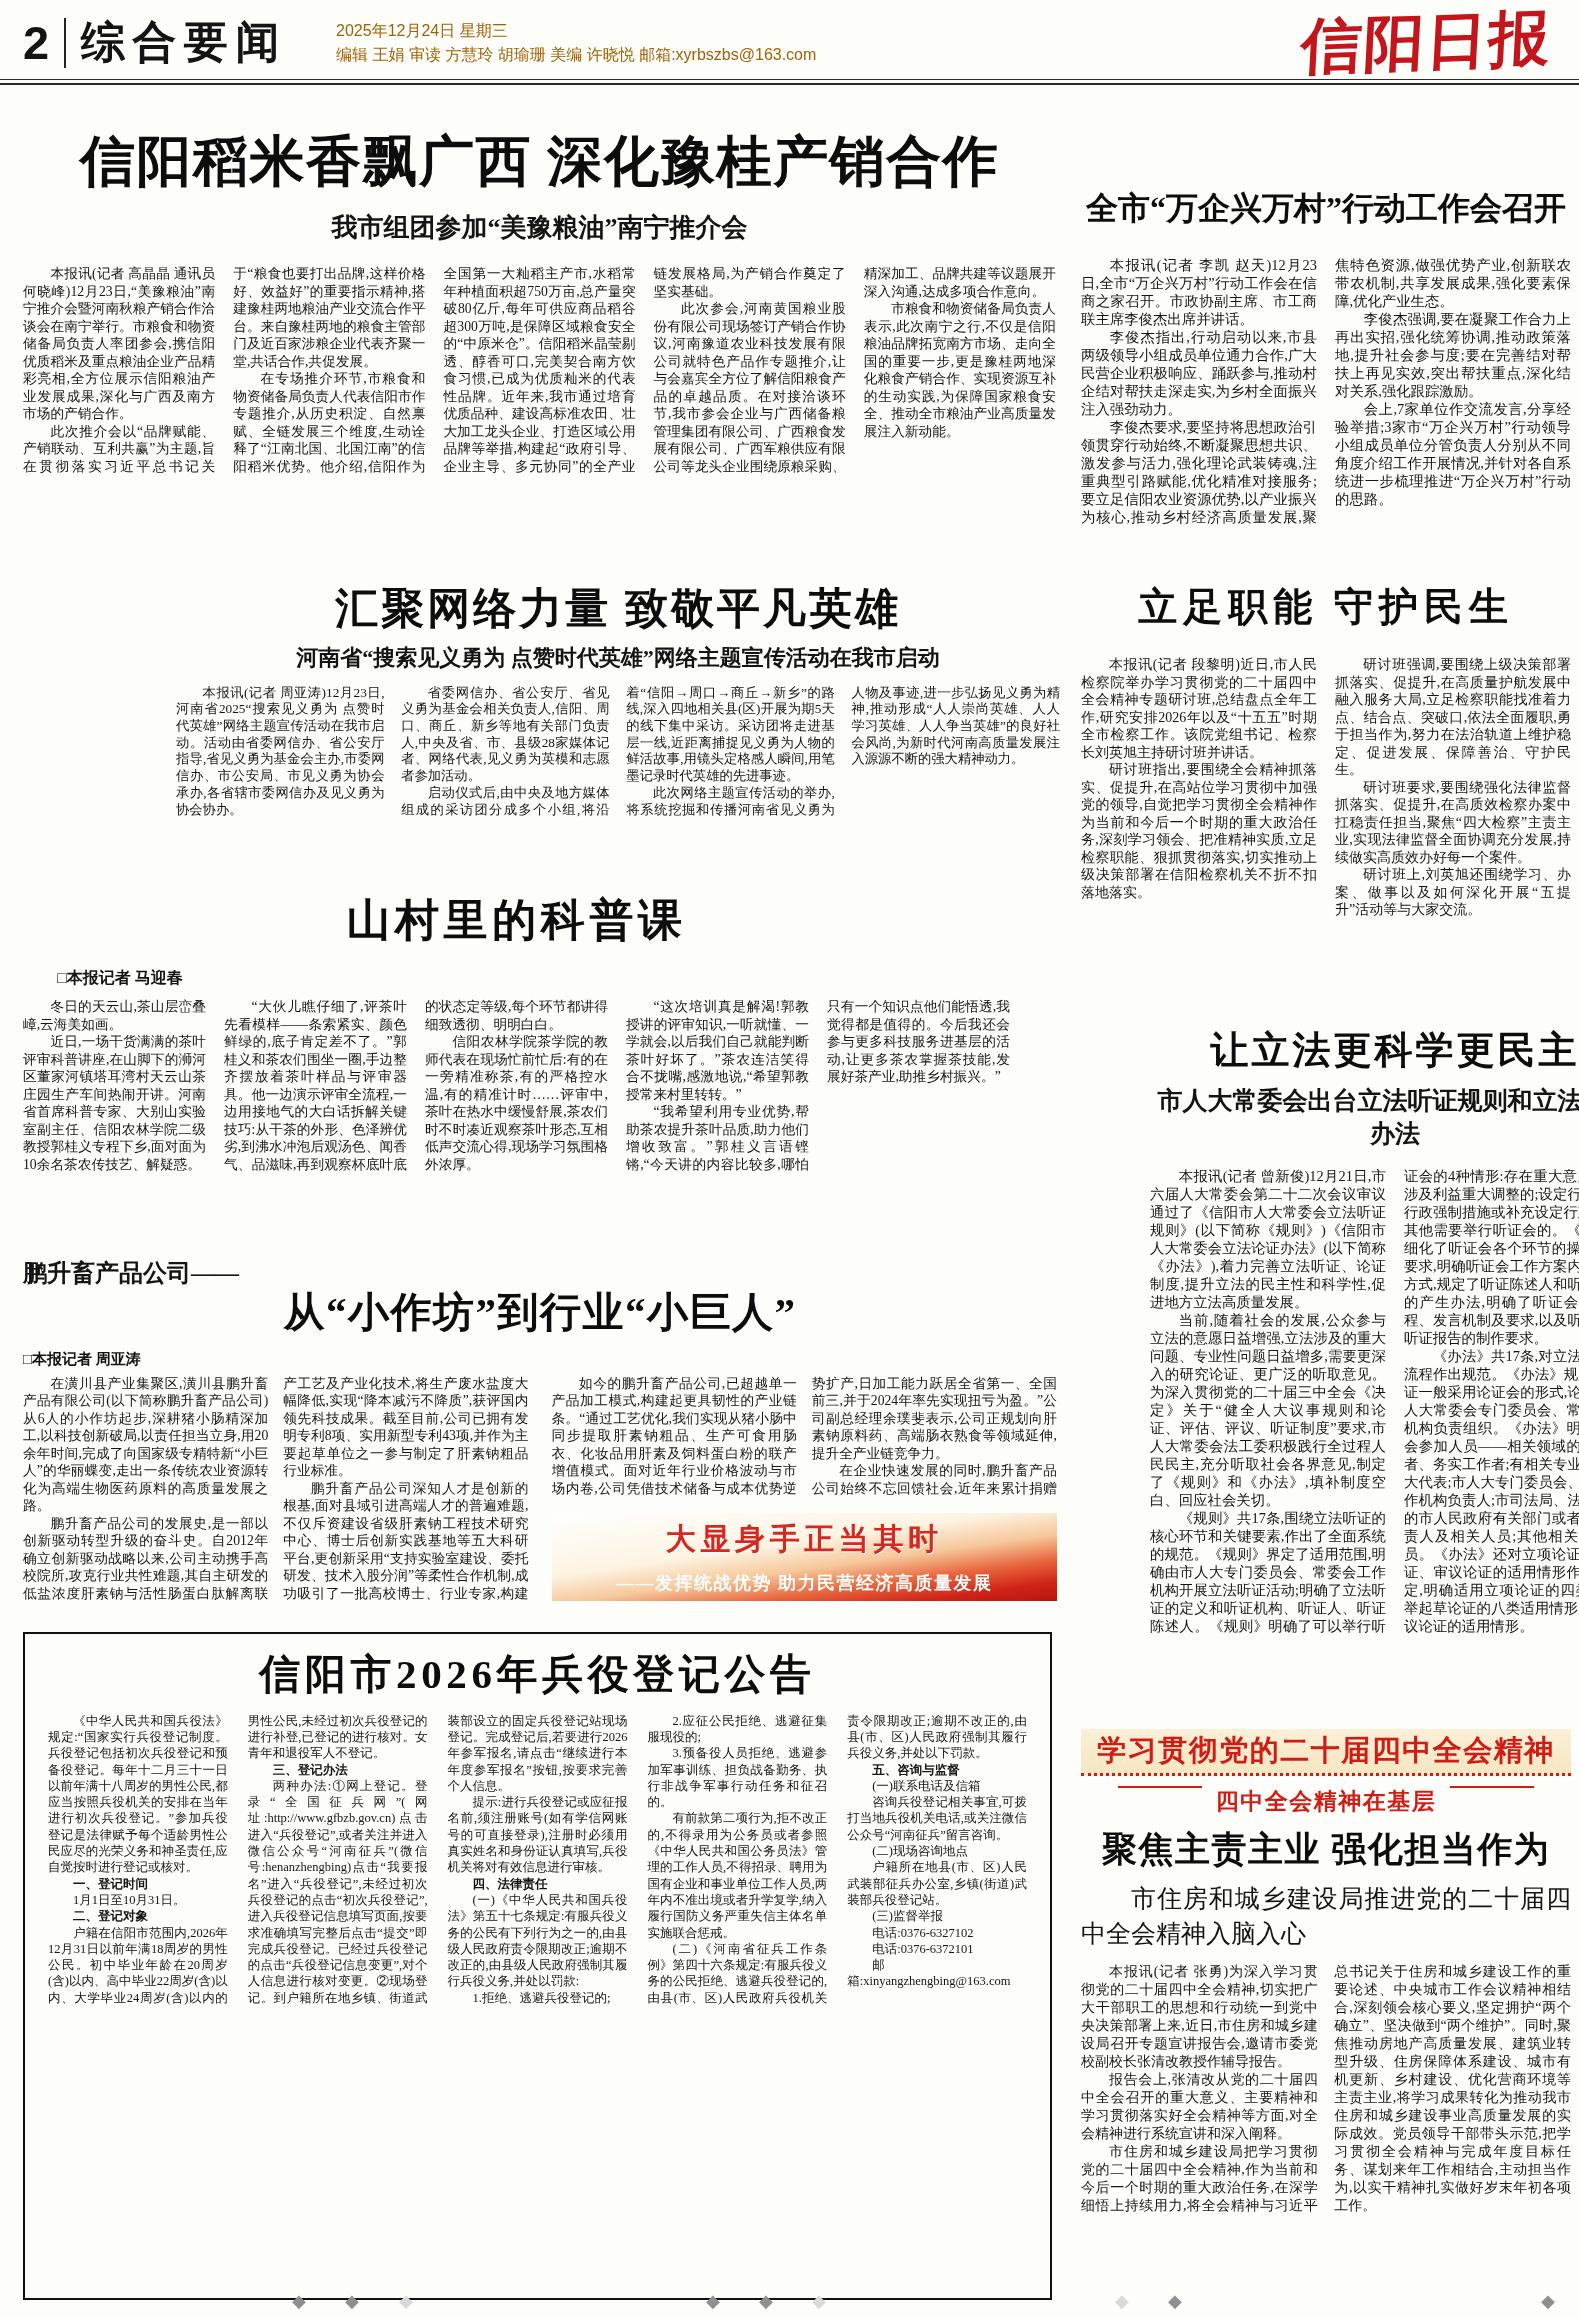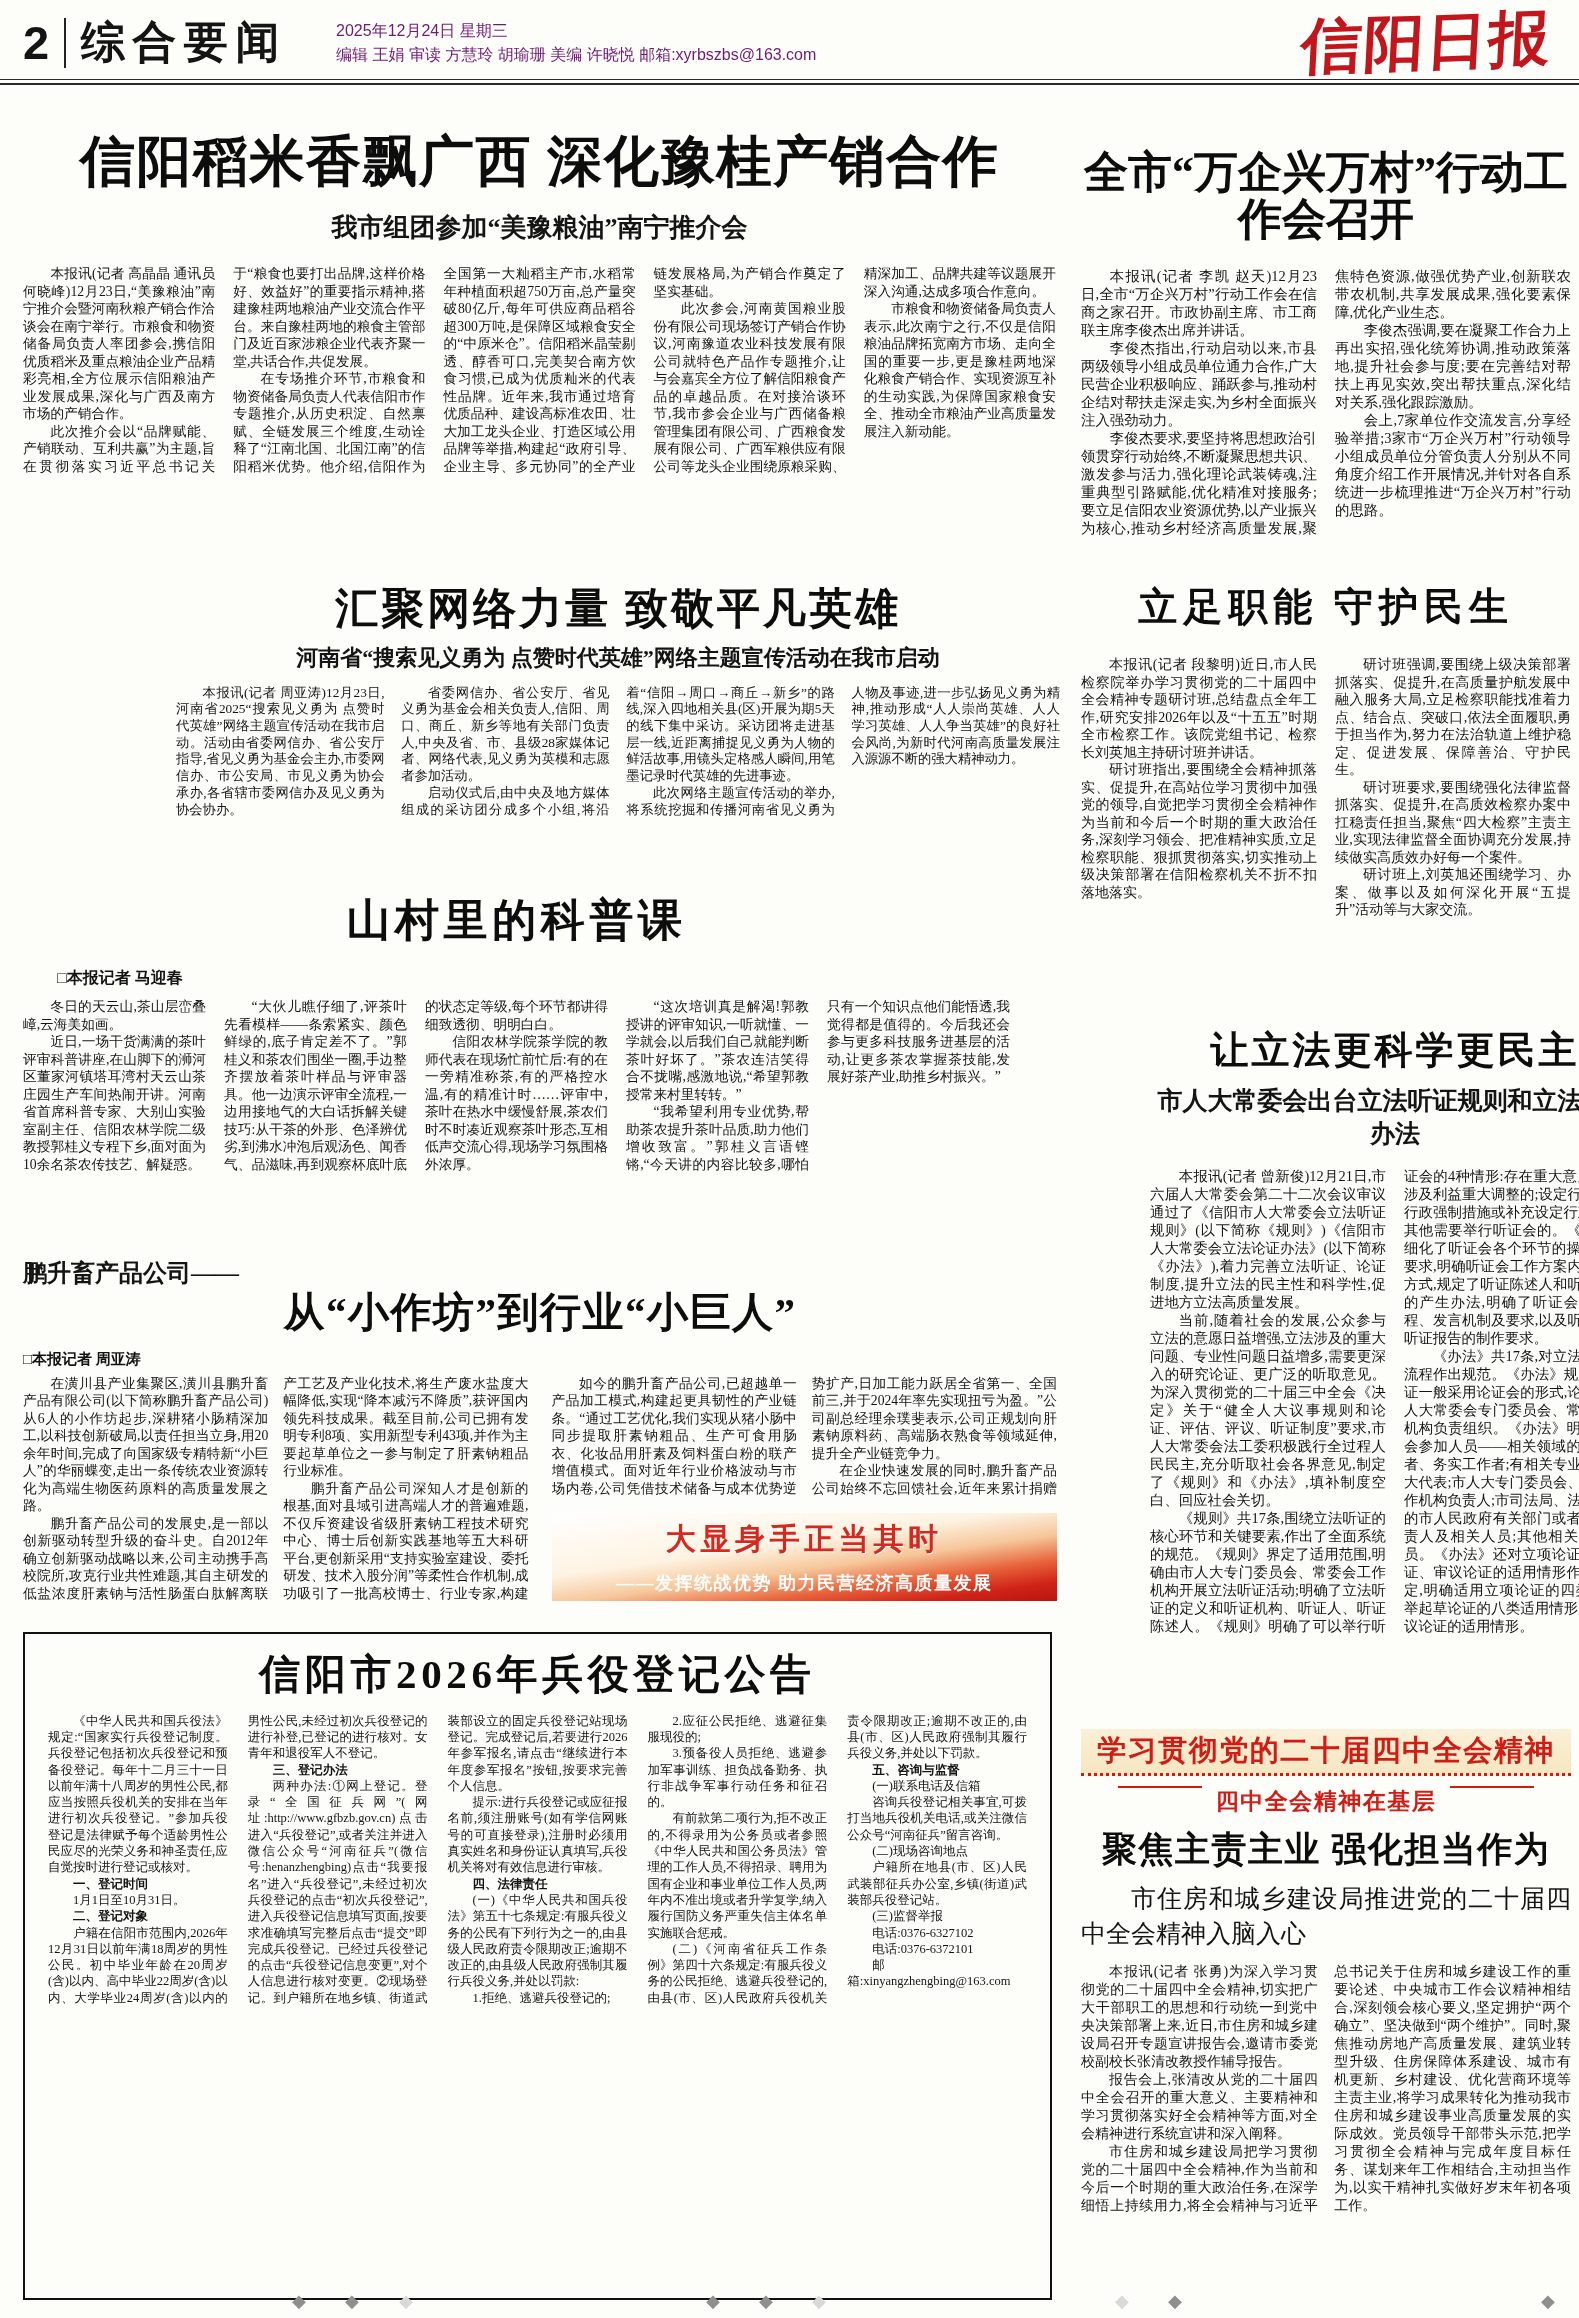--- a/index.html
+++ b/index.html
@@ -4,38 +4,38 @@
 <style>
   html,body{margin:0;padding:0;background:#777;}
   .page{position:relative;width:1580px;height:2319px;background:#fdfdfa;margin:0 auto;
         font-family:"Liberation Serif","DejaVu Serif",serif;color:#141414;overflow:hidden;}
   .abs{position:absolute;}
   
   .hdr{top:9px;left:23px;width:1534px;height:67px;display:flex;align-items:center;}
   .hdr-num{font-size:47px;font-weight:bold;font-family:"Liberation Sans","DejaVu Sans",sans-serif;}
   .hdr-bar{width:1.5px;height:50px;background:#222;margin:0 15px;}
   .hdr-sec{font-size:44px;font-weight:900;letter-spacing:7.6px;}
-  .hdr-meta{margin-left:49px;font-size:16px;line-height:24px;font-family:"Liberation Sans","DejaVu Sans",sans-serif;color:#701a75;}
+  .hdr-meta{margin-left:49px;font-size:16px;line-height:24px;font-family:"Liberation Sans","DejaVu Sans",sans-serif;color:#a16207;}
   .masthead{margin-left:auto;margin-right:6px;font-size:61px;font-weight:900;color:#c3161c;
             transform:rotate(-2deg) skewX(-5deg);letter-spacing:1.5px;}
   .hdr-rule{top:79px;left:0;width:1580px;height:3px;border-top:0.8px solid #2a2a2a;border-bottom:2.3px solid #2a2a2a;}
   
   .hl{font-weight:900;text-align:center;letter-spacing:1.5px;color:#0d0d0d;}
   .sub{text-align:center;font-weight:600;}
   .byline{font-weight:bold;}
   .body{text-align:justify;overflow:hidden;}
   .body p{margin:0;text-indent:2em;}
   
   .grain{top:128px;left:23px;width:1033px;}
   .grain .hl{font-size:55px;line-height:67px;}
   .grain .sub{font-size:26px;margin-top:15px;}
   .grain .body{margin-top:20px;height:267px;column-count:5;column-gap:18px;font-size:13.7px;line-height:17.5px;}
   
   .wanqi{top:149px;left:1081px;width:490px;}
-  .wanqi .hl{font-size:44px;line-height:47px;letter-spacing:0;}
+  .wanqi .hl{font-size:32px;line-height:47px;letter-spacing:0;margin-top:36px;}
   .wanqi .body{margin-top:24px;height:310px;column-count:2;column-gap:18px;font-size:14.4px;line-height:18px;}
   
   .network{top:583px;left:176px;width:884px;}
   .network .hl{font-size:43px;line-height:52px;letter-spacing:3px;}
   .network .sub{font-size:22px;margin-top:7.6px;}
   .network .body{margin-top:12px;height:166px;column-count:4;column-gap:16.7px;font-size:13.3px;line-height:16.7px;}
   
   .proc{top:582px;left:1081px;width:490px;}
   .proc .hl{font-size:39px;line-height:50px;letter-spacing:6px;}
   .proc .body{margin-top:24px;height:299px;column-count:2;column-gap:18px;font-size:14px;line-height:17.5px;}

